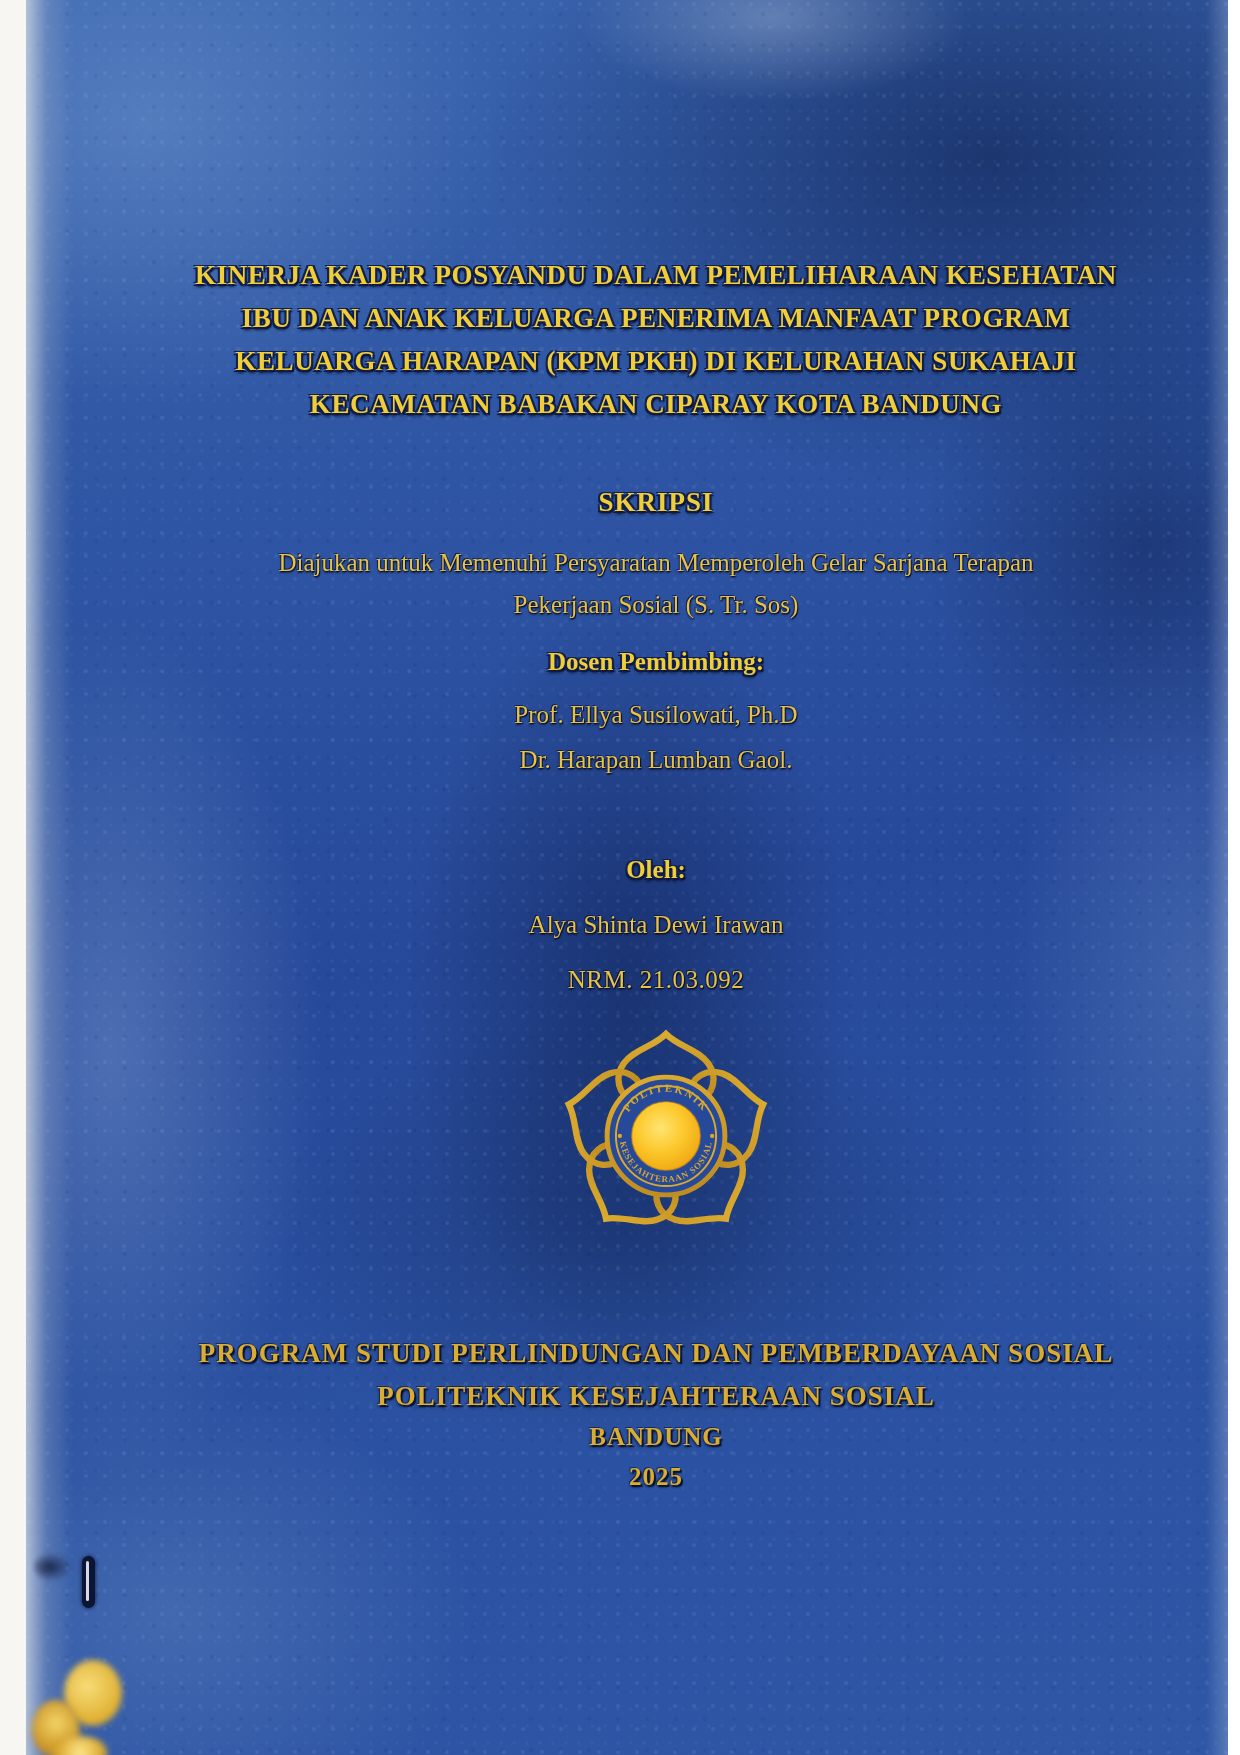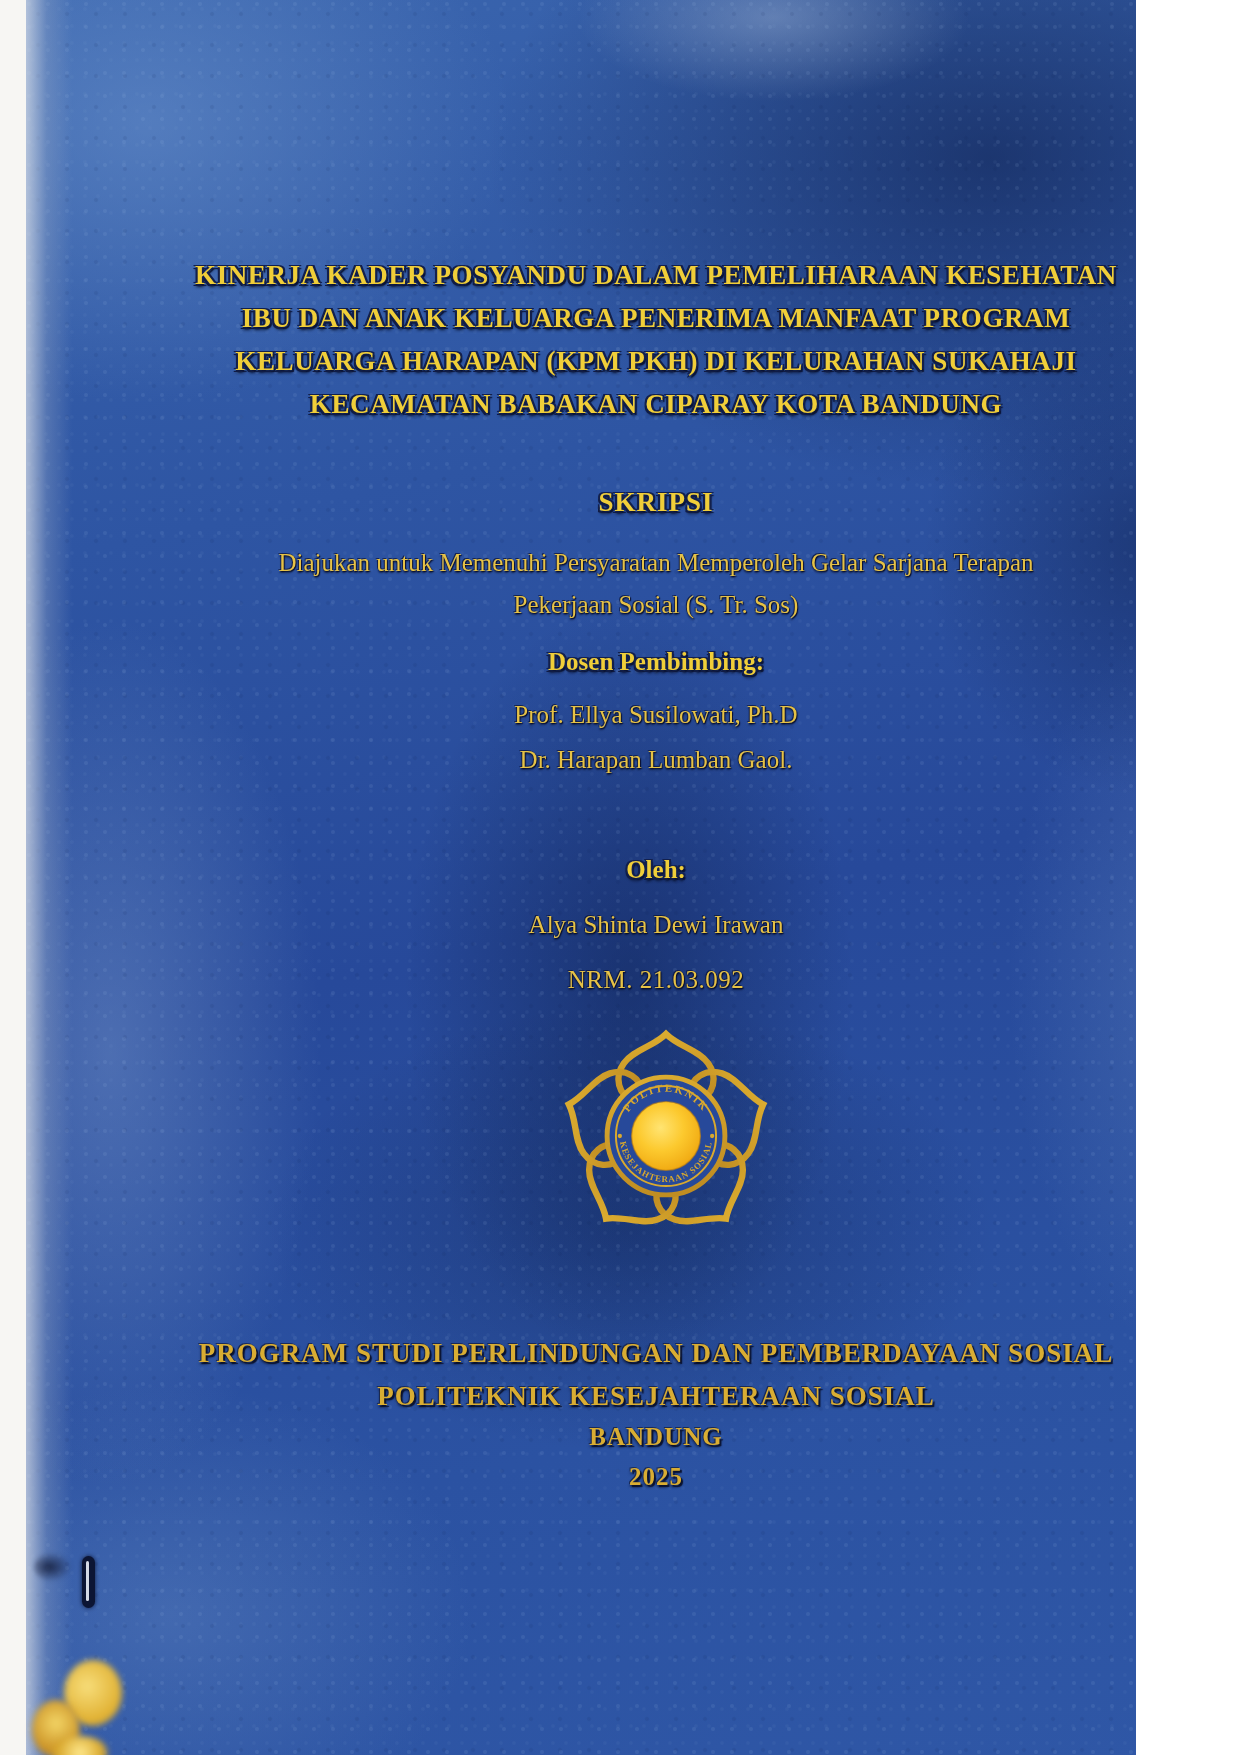--- a/index.html
+++ b/index.html
@@ -1,17 +1,17 @@
 <!DOCTYPE html>
 <html><head>
 <meta charset="utf-8">
 <style>
   html,body{margin:0;padding:0;}
   body{background:#ffffff;font-family:"Liberation Serif","DejaVu Serif",serif;}
-  .page{position:relative;width:1136px;height:1755px;background:#f7f6f3;overflow:hidden;}
+  .page{position:relative;width:1228px;height:1755px;background:#f7f6f3;overflow:hidden;}
 
   
   .cover{
     position:absolute;left:26px;top:0;width:1206px;height:1755px;
     background:
       radial-gradient(ellipse 280px 120px at 62% 1%, rgba(200,218,240,0.34), transparent 70%),
       radial-gradient(ellipse 700px 460px at 80% 9%, rgba(10,24,66,0.55), transparent 72%),
       radial-gradient(ellipse 520px 400px at 10% 7%, rgba(112,152,208,0.50), transparent 70%),
       radial-gradient(ellipse 320px 360px at 93% 31%, rgba(10,24,64,0.40), transparent 70%),
       radial-gradient(ellipse 330px 560px at 50% 56%, rgba(9,23,62,0.45), transparent 68%),

